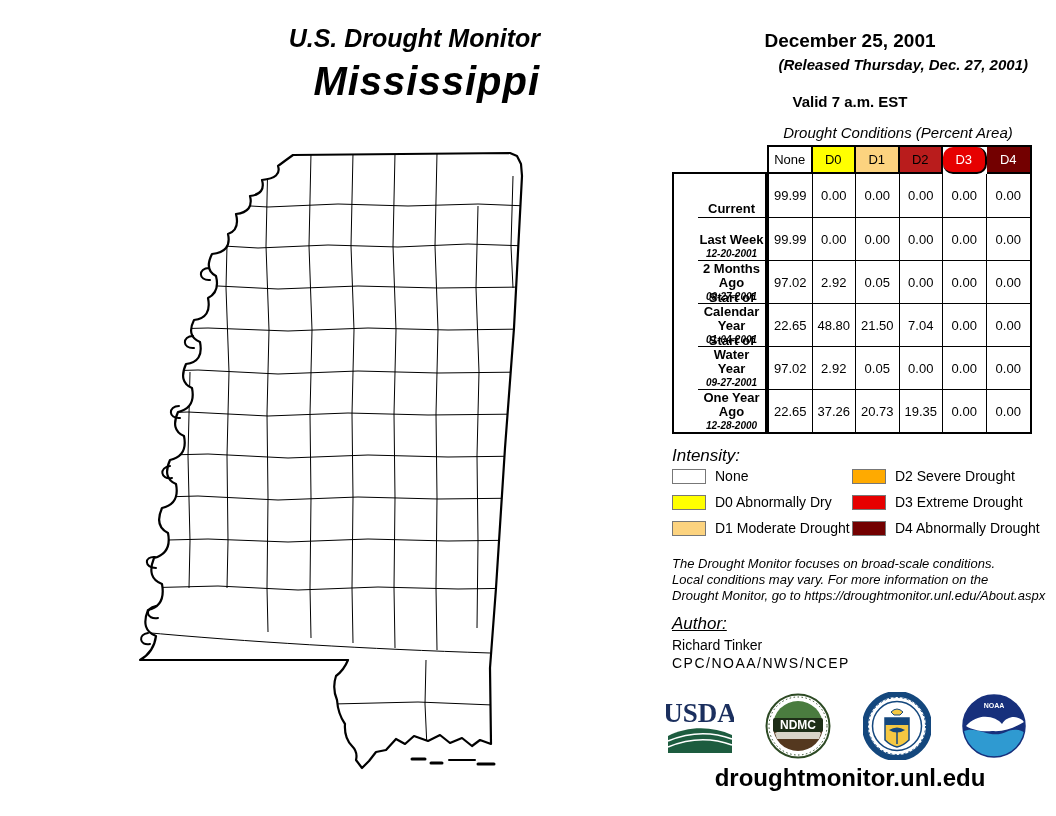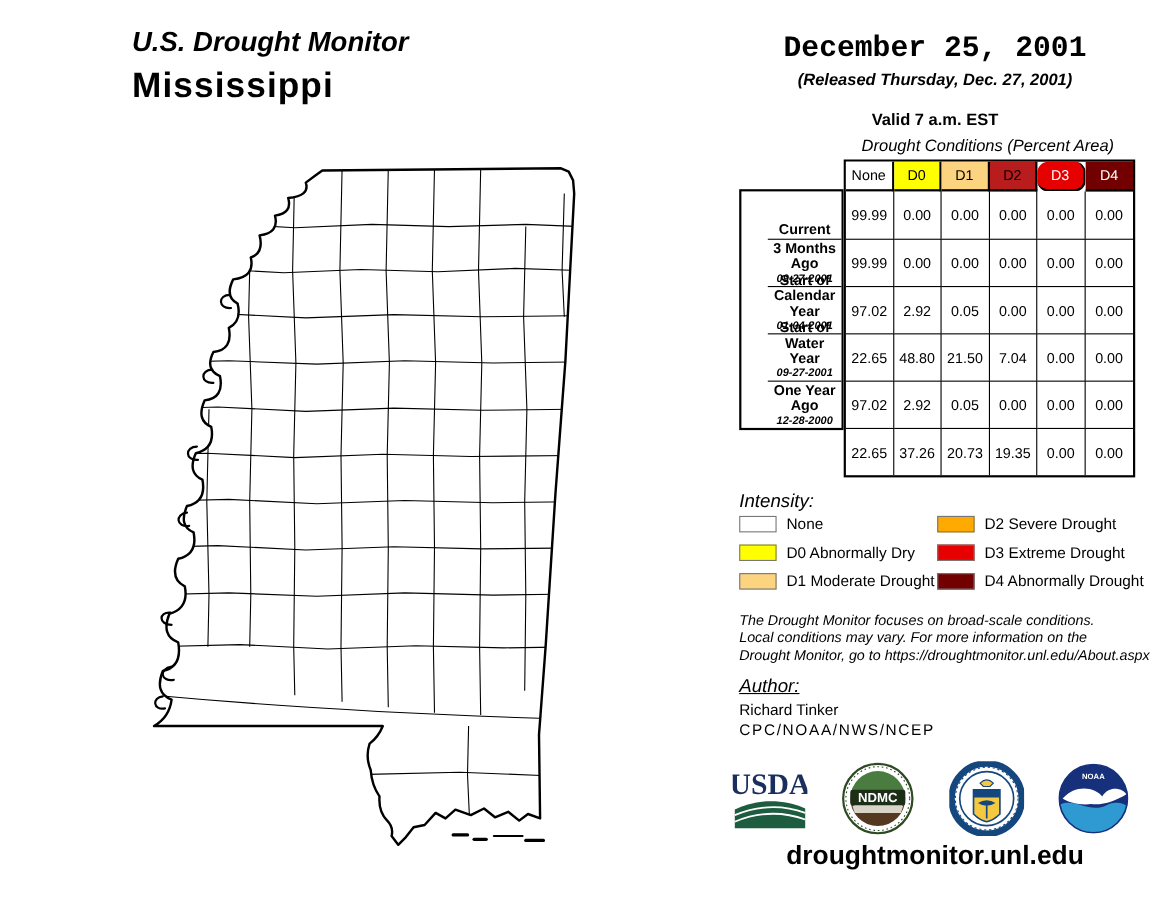--- a/index.html
+++ b/index.html
@@ -1,31 +1,31 @@
 <!DOCTYPE html>
 <html><head>
 <meta charset="utf-8">
 <style>
   * { box-sizing: border-box; margin: 0; padding: 0; }
   html,body { width:1056px; height:816px; background:#fff; overflow:hidden;
               font-family:"Liberation Sans", sans-serif; color:#000; }
   .sheet { position:relative; width:1056px; height:816px; background:#fff; }
 
   
-  .title-block { position:absolute; left:120px; top:24px; width:420px; text-align:left; }
+  .title-block { position:absolute; left:120px; top:24px; width:420px; text-align:right; }
   .title-line1 { font-size:25px; font-weight:bold; font-style:italic; }
-  .title-line2 { font-size:32px; font-weight:bold; margin-top:6px; letter-spacing:1px; }
+  .title-line2 { font-size:40px; font-weight:bold; margin-top:6px; letter-spacing:1px;font-style:italic; }
 
   
   .map-wrap { position:absolute; left:128px; top:148px; width:440px; height:660px; }
 
   
   .date-block { position:absolute; left:672px; top:30px; width:356px; text-align:center; }
-  .date-main { font-size:27px; font-weight:bold;font-family:Liberation Mono, monospace; }
-  .date-released { font-size:15px; font-weight:bold; font-style:italic; margin-top:4px; }
+  .date-main { font-size:19px; font-weight:bold; }
+  .date-released { font-size:15px; font-weight:bold; font-style:italic; margin-top:4px;text-align:right; }
   .date-valid { font-size:15px; font-weight:bold; margin-top:20px; }
 
   .table-title { position:absolute; left:760px; top:124px; width:276px; text-align:center;
                  font-size:15px; font-style:italic; }
 
   .row-labels { position:absolute; left:672px; top:172px; width:95px;
                 border:2px solid #000; background:#fff; }
   .lc-cell { height:43px; display:flex; flex-direction:column; justify-content:flex-end;
              align-items:center; text-align:center; border-top:1px solid #000; padding:1px;margin-left:24px; }
   .lc-cell:first-child { border-top:none; }
@@ -144,21 +144,25 @@
     <div class="date-released">(Released Thursday, Dec. 27, 2001)</div>
     <div class="date-valid">Valid 7 a.m. EST</div>
   </div>
 
   <div class="table-title">Drought Conditions (Percent Area)</div>
   <div class="row-labels">
       <div class="lc-cell">
         <div class="lc-label">Current</div>
       </div>
       <div class="lc-cell">
-        <div class="lc-label">3 Months Ago</div>
+        <div class="lc-label">Last Week</div>
+        <div class="lc-date">12-20-2001</div>
+      </div>
+      <div class="lc-cell">
+        <div class="lc-label">2 Months Ago</div>
         <div class="lc-date">09-27-2001</div>
       </div>
       <div class="lc-cell">
         <div class="lc-label">Start of Calendar Year</div>
         <div class="lc-date">01-04-2001</div>
       </div>
       <div class="lc-cell">
         <div class="lc-label">Start of Water Year</div>
         <div class="lc-date">09-27-2001</div>
       </div>

